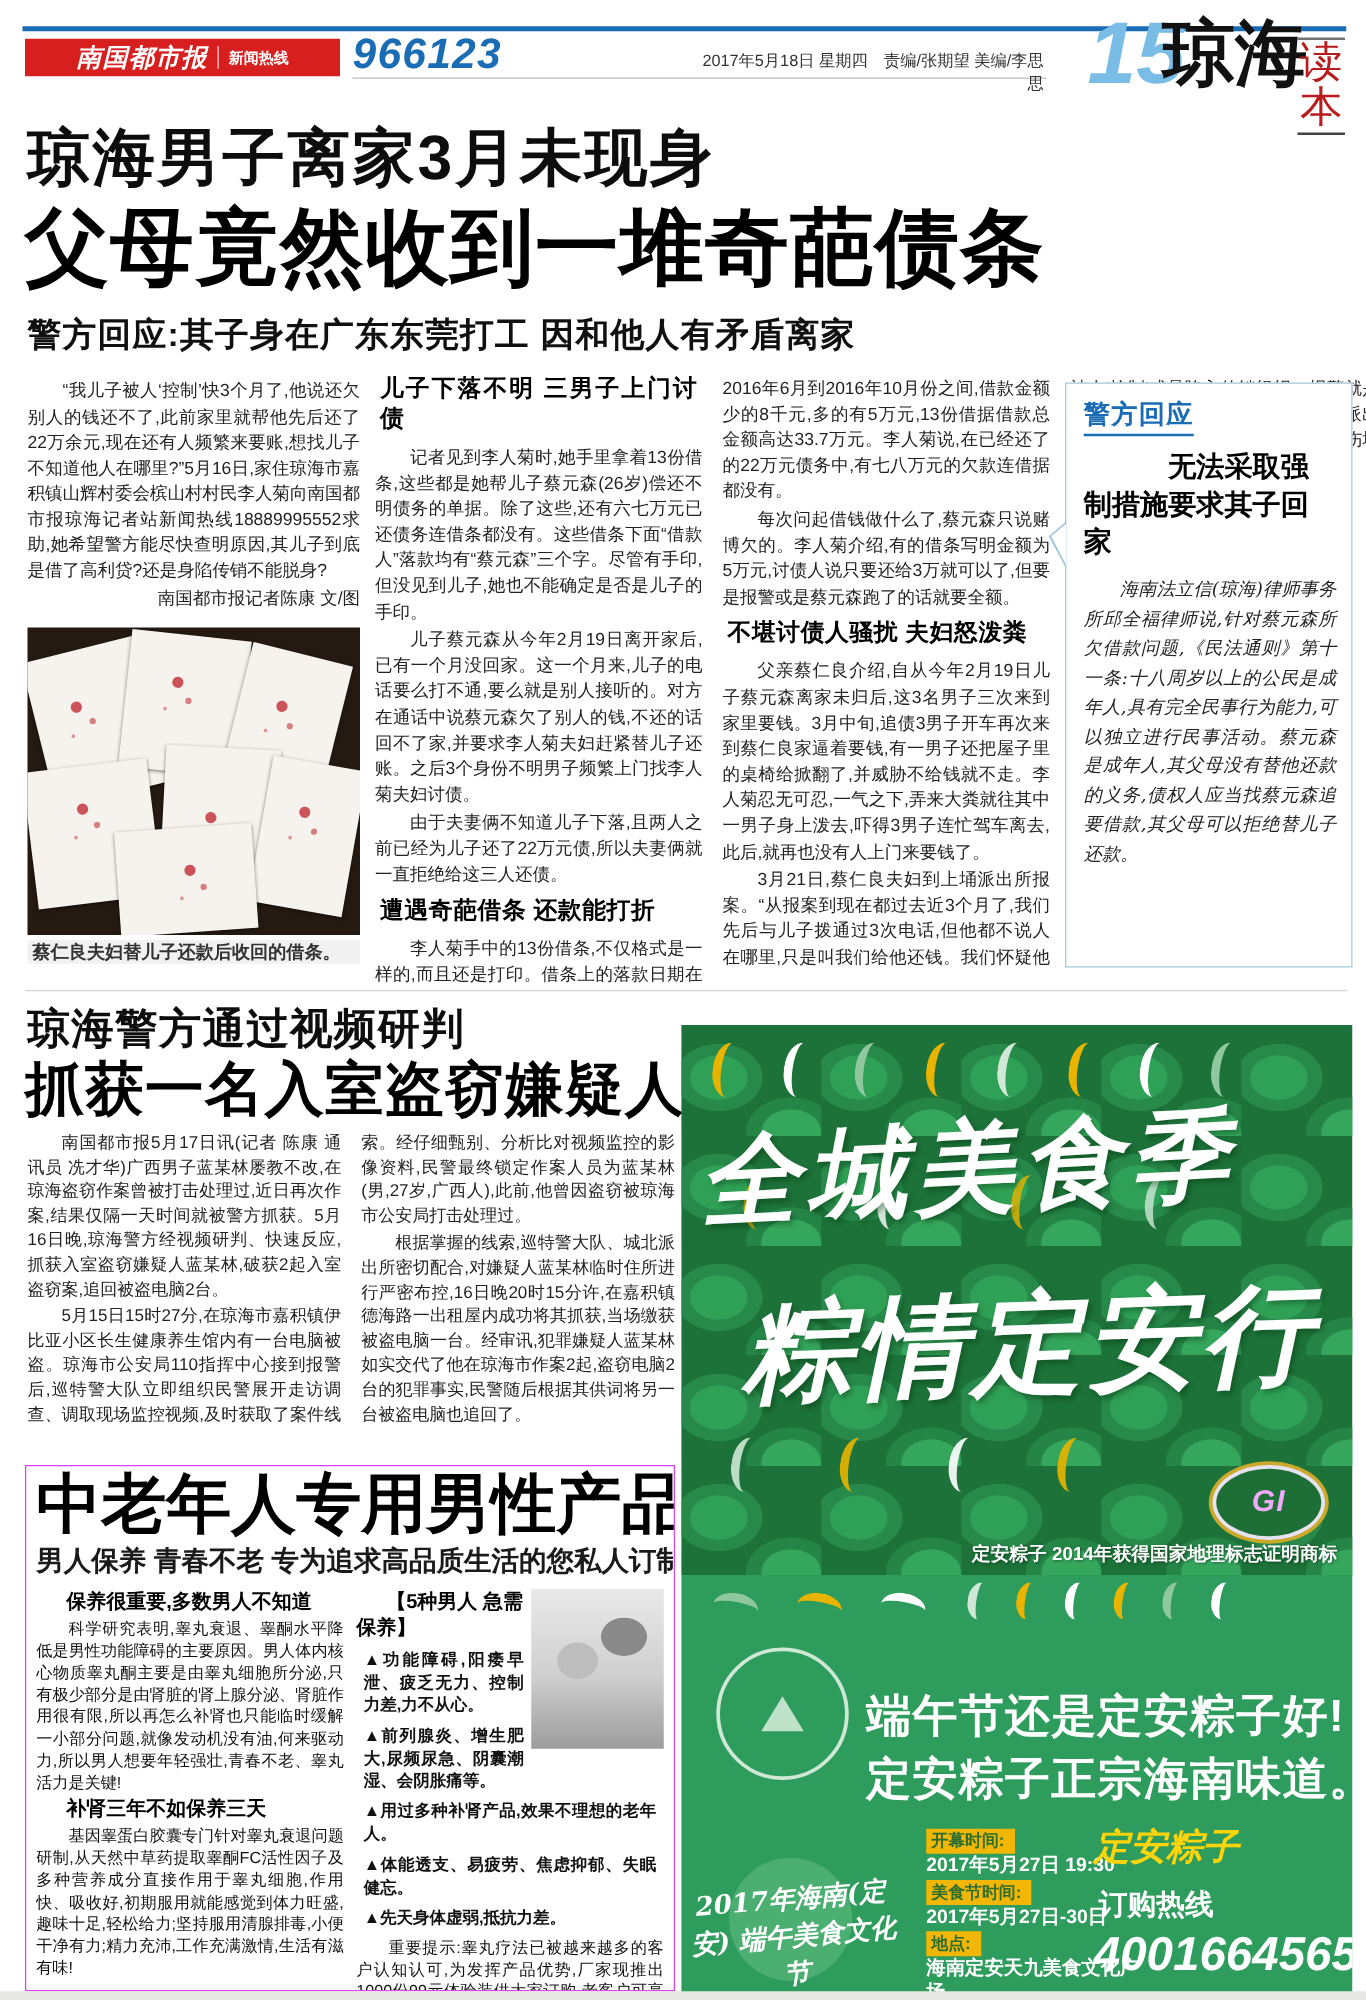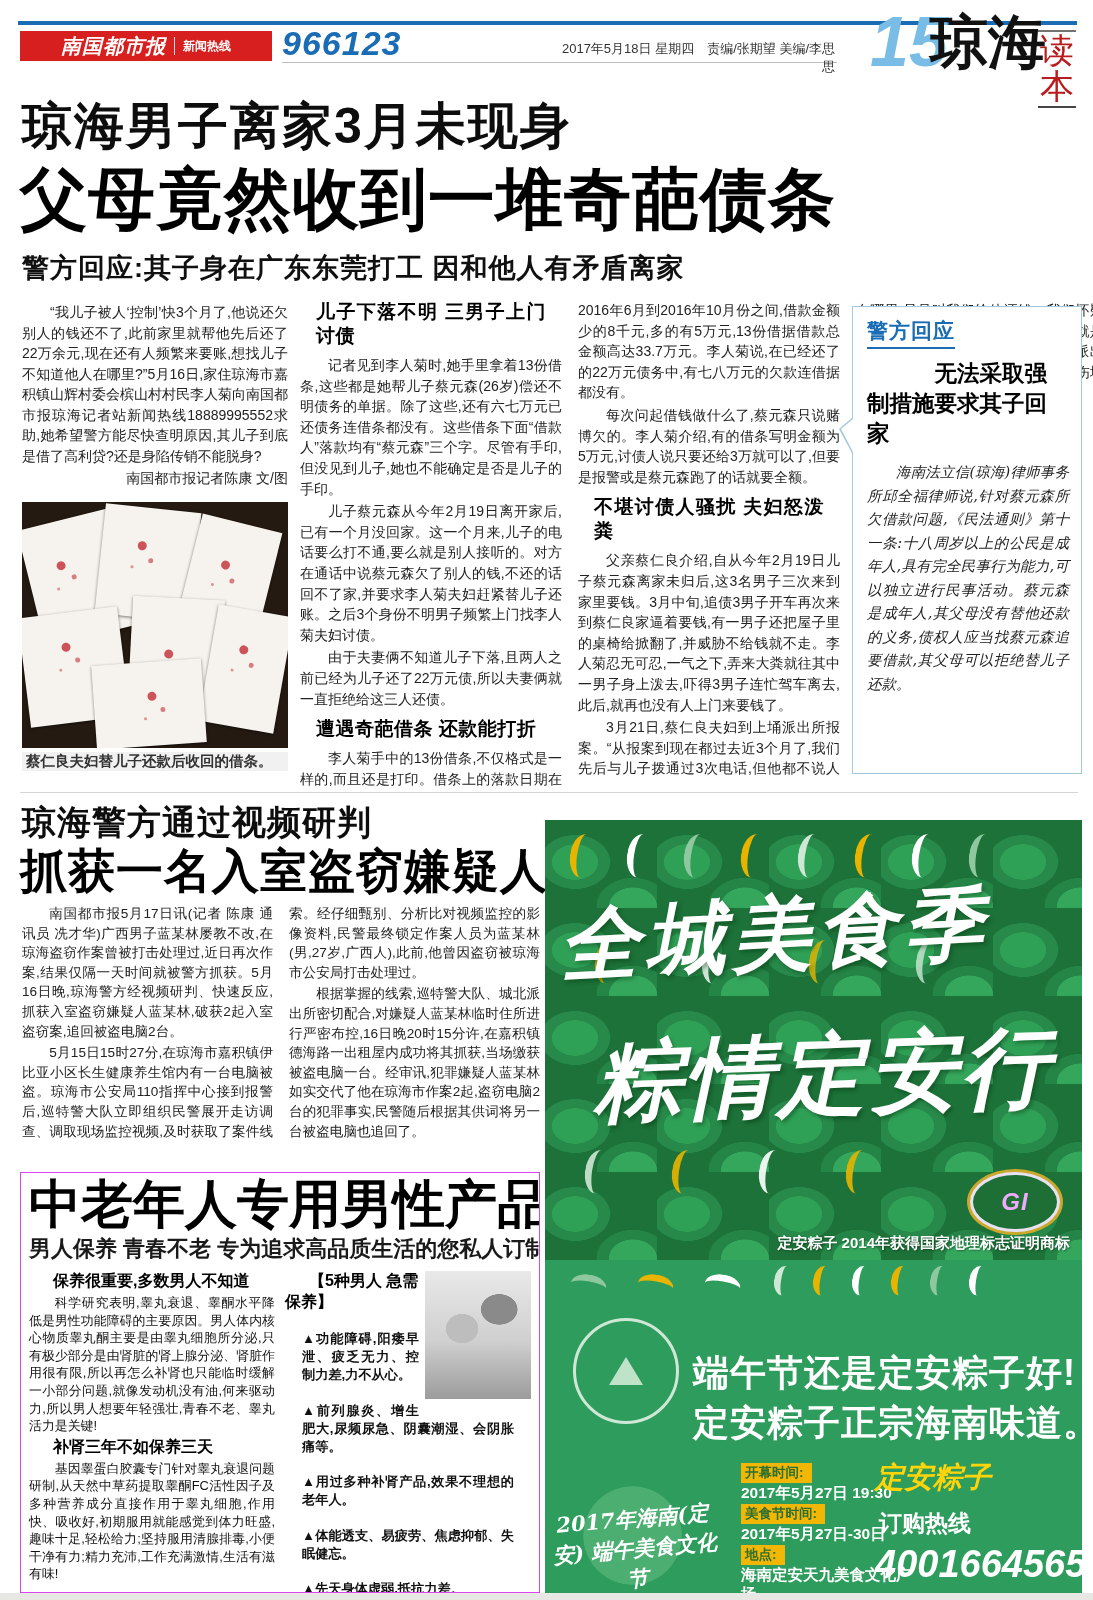--- a/index.html
+++ b/index.html
@@ -28,21 +28,21 @@
   .a1-col1{position:absolute;left:22px;top:302px;width:266px;font-size:14px;line-height:20.5px;text-align:justify;color:#222;}
   .a1-col1 p{margin:0;text-indent:2em;}
   .a1-byline{text-align:right;text-indent:0 !important;margin-top:2px !important;}
   .iou-photo{position:absolute;left:22px;top:502px;width:266px;height:246px;background:#241a12;overflow:hidden;}
   .note{position:absolute;background:#f6f3ee;box-shadow:0 1px 3px rgba(0,0,0,.5);}
   .note .dot{position:absolute;width:9px;height:9px;border-radius:50%;background:rgba(190,30,40,.75);box-shadow:10px 14px 0 -2px rgba(190,30,40,.55), -8px 22px 0 -3px rgba(190,30,40,.45);}
   .iou-caption{position:absolute;left:22px;top:752px;width:266px;font-size:14.5px;font-weight:bold;color:#333;background:#f1f1f1;padding:0 4px;box-sizing:border-box;}
 
   .a1-mid{position:absolute;left:300px;top:300px;width:540px;height:494px;column-count:2;column-gap:16px;font-size:14px;line-height:20.6px;text-align:justify;color:#222;}
   .a1-mid p{margin:0 0 2px;text-indent:2em;}
-  .a1-mid h3{font-size:19px;line-height:24px;margin:8px 16px 7px;color:#000;letter-spacing:.5px;}
+  .a1-mid h3{font-size:19px;line-height:24px;margin:8px 4px 7px;color:#000;letter-spacing:.5px;}
   .a1-mid h3:first-child{margin-top:0;}
 
   
   .police-box{position:absolute;left:852px;top:306px;width:230px;height:468px;border:1px solid #a5c8de;box-sizing:border-box;padding:10px 12px 8px 14px;background:#fff;}
   .police-notch{position:absolute;left:-14px;top:110px;width:0;height:0;border-top:12px solid transparent;border-bottom:26px solid transparent;border-right:14px solid #a5c8de;}
   .police-notch i{position:absolute;left:2px;top:-10px;width:0;height:0;border-top:10px solid transparent;border-bottom:23px solid transparent;border-right:12px solid #fff;}
   .police-label{color:#1a6cb5;font-size:21px;font-weight:900;letter-spacing:1px;border-bottom:2px solid #1a6cb5;display:inline-block;padding-bottom:2px;}
   .police-title{font-size:22.5px;line-height:30px;font-weight:900;color:#000;margin:10px 0 12px;text-indent:3em;}
   .police-body p{font-family:"DejaVu Serif",serif;font-style:italic;font-size:14.5px;line-height:23.5px;color:#222;margin:0;text-indent:2em;text-align:justify;}
 
@@ -60,21 +60,21 @@
   .adm-subhead{font-size:22px;font-weight:900;text-align:center;margin-top:1px;letter-spacing:0;white-space:nowrap;}
   .adm-cols{display:flex;gap:10px;margin-top:5px;}
   .adm-col{width:246px;}
   .adm-col h4{font-size:16px;margin:2px 0 2px;text-indent:1.5em;color:#000;}
   .adm-col p{font-size:12.9px;line-height:17.6px;margin:0;text-align:justify;text-indent:2em;color:#111;}
   .couple-photo{float:right;width:106px;height:128px;margin:2px 0 4px 6px;background:
     radial-gradient(60px 50px at 70% 30%,#8a8a8a 0 30%,transparent 31%),
     radial-gradient(50px 45px at 35% 45%,#bdbdbd 0 32%,transparent 33%),
     linear-gradient(180deg,#e9e9e9 0%,#cfcfcf 55%,#9c9c9c 100%);}
   .adm-bullets{font-size:13.2px;line-height:18.2px;font-weight:bold;color:#111;}
-  .adm-bullets div{margin:17px;text-align:justify;}
+  .adm-bullets div{margin:6px;text-align:justify;}
 
   
   .adz{position:absolute;left:545px;top:820px;width:537px;height:775px;overflow:hidden;}
   .adz-top{position:absolute;left:0;top:0;width:537px;height:440px;background-color:#1c7238;background-image:
       radial-gradient(60px 46px at 30px 42px,#2fa156 0 38%,#27894a 39% 58%,rgba(0,0,0,0) 59%),
       radial-gradient(62px 48px at 88px 86px,#35a75c 0 38%,#258547 39% 58%,rgba(0,0,0,0) 59%);
     background-size:112px 88px;}
   .arc{display:inline-block;width:20px;height:44px;border-left:7px solid #e8b400;border-radius:50% 0 0 50%/50% 0 0 50%;margin:0 15px;transform:rotate(8deg);}
   .arc.w{border-left-color:#fff;}
   .arc.p{border-left-color:#cfe8d6;}

